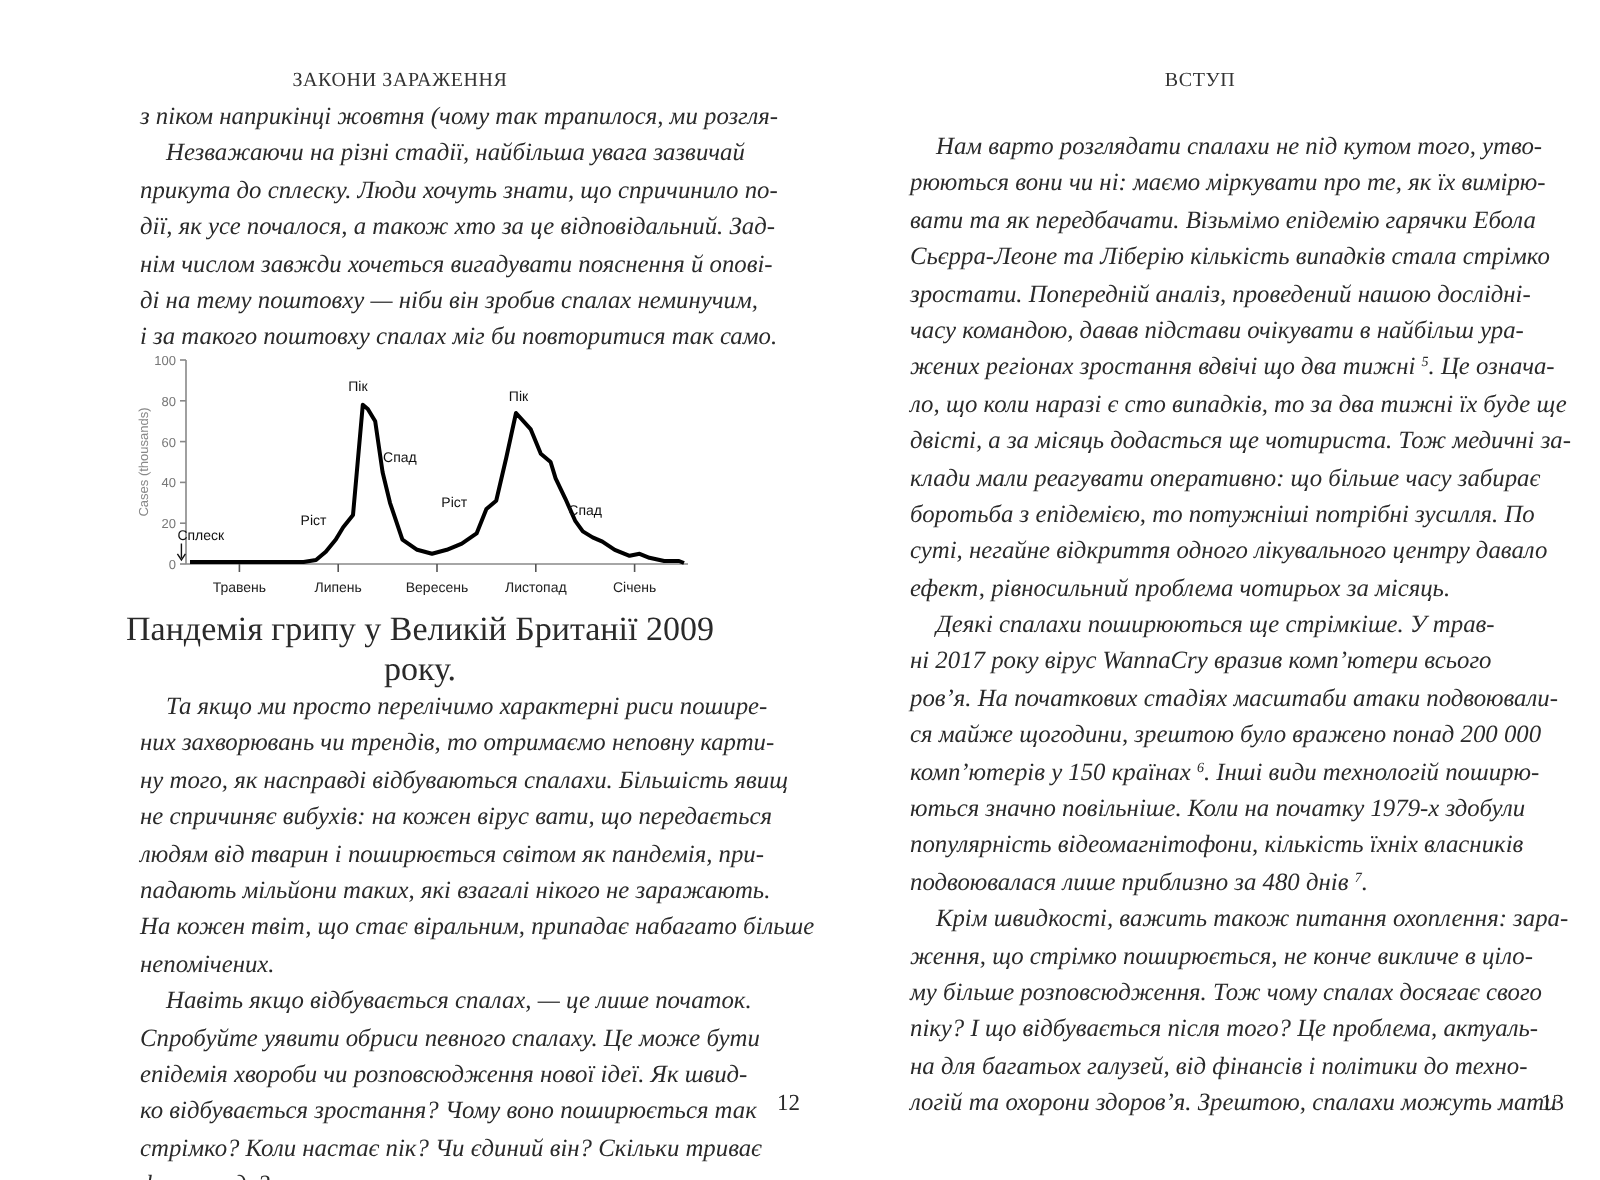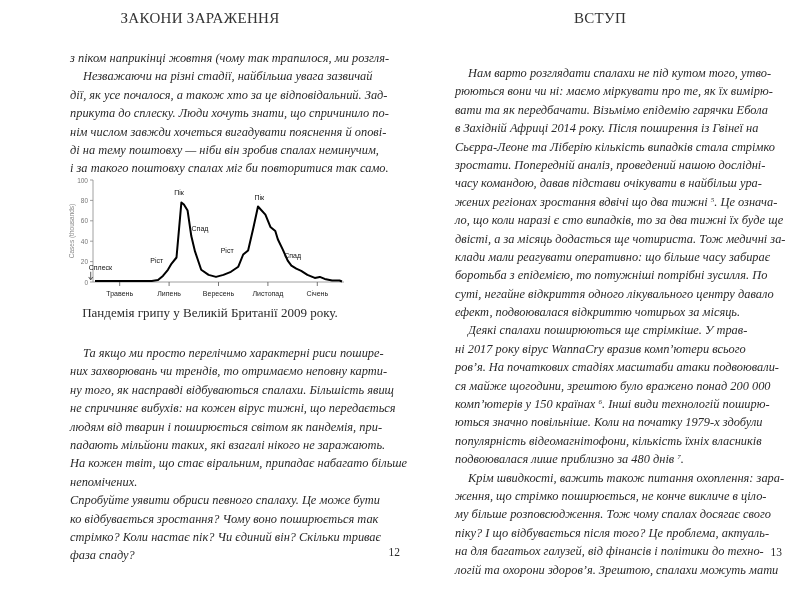--- a/index.html
+++ b/index.html
@@ -1,51 +1,51 @@
 <!DOCTYPE html>
 <html><head>
 <meta charset="utf-8">
 <style>
   html, body { margin: 0; padding: 0; background: #ffffff; }
   body { width: 800px; height: 590px; position: relative; overflow: hidden;
          font-family: "Liberation Serif", "DejaVu Serif", serif; color: #2a2a2a; }
   .page { position: absolute; top: 0; height: 590px; width: 400px; }
   .page.left { left: 0; }
   .page.right { left: 400px; }
-  .running-head { position: absolute; top: 10px; width: 100%; text-align: center;
-         font-size: 15px; letter-spacing: 0.3px; color: #333; }
+  .running-head { position: absolute; top: 35px; width: 100%; text-align: center;
+         font-size: 10px; letter-spacing: 0.3px; color: #333; }
   .page.left .running-head { left: 0; width: 360px; padding-left: 40px; box-sizing: border-box; text-align: center; }
   .text-block { position: absolute; font-size: 12.4px; line-height: 18.4px; text-align: justify; }
   .page.left .text-block { left: 70px; width: 274px; }
   .page.right .text-block { left: 55px; width: 276px; }
   .line { display: block; white-space: nowrap; text-align: justify; text-align-last: justify; height: 18.4px; font-style: italic; }
   .line.last { text-align-last: left; }
   .folio { position: absolute; top: 546px; width: 100%; text-align: right; font-size: 11.5px; }
   .page.left .folio { left: 0; width: 400px; padding-left: 8px; box-sizing: border-box; }
   .page.right .folio { left: 0; width: 400px; padding-right: 18px; box-sizing: border-box; }
   sup { font-size: 7px; vertical-align: 4px; line-height: 0; }
   #chart { position: absolute; left: 60px; top: 172px; width: 300px; height: 128px; }
   .chart-caption { position: absolute; left: 60px; width: 300px; text-align: center; }
-  .chart-title { top: 305px; font-size: 13px; }
+  .chart-title { top: 305px; font-size: 17px; }
   .chart-source { top: 319px; font-size: 8.5px; }
 </style>
 </head>
 <body>
 
 <div class="page left">
   <div class="running-head">ЗАКОНИ ЗАРАЖЕННЯ</div>
 
   <div class="text-block" style="top:49px;">
     <div id="lp1">
         <span class="line"><span>з піком наприкінці жовтня (чому так трапилося, ми розгля-</span></span>
       </div>
     <div id="lp2">
         <span class="line" style="padding-left: 13px;"><span>Незважаючи на різні стадії, найбільша увага зазвичай</span></span>
+        <span class="line"><span>прикута до сплеску. Люди хочуть знати, що спричинило по-</span></span>
         <span class="line"><span>дії, як усе почалося, а також хто за це відповідальний. Зад-</span></span>
-        <span class="line"><span>прикута до сплеску. Люди хочуть знати, що спричинило по-</span></span>
         <span class="line"><span>нім числом завжди хочеться вигадувати пояснення й опові-</span></span>
         <span class="line"><span>ді на тему поштовху — ніби він зробив спалах неминучим,</span></span>
         <span class="line last"><span>і за такого поштовху спалах міг би повторитися так само.</span></span>
       </div>
   </div>
 
   <svg id="chart" viewBox="0 0 300 128">
       <line x1="33" y1="8" x2="33" y2="110" stroke="#888" stroke-width="0.8"></line>
       <line x1="33" y1="110" x2="284" y2="110" stroke="#888" stroke-width="0.8"></line>
       <line x1="30" y1="110" x2="33" y2="110" stroke="#888" stroke-width="0.8"></line>
@@ -124,56 +124,57 @@
       <text x="199.255" y="28.39999999999999" font-size="7" text-anchor="middle" fill="#111" font-family="Liberation Sans, sans-serif">Пік</text>
       <text x="232.60000000000002" y="85.52" font-size="7" text-anchor="middle" fill="#111" font-family="Liberation Sans, sans-serif">Спад</text>
     </svg>
   <div class="chart-caption chart-title">Пандемія грипу у Великій Британії 2009 року.</div>
 
   <div class="text-block" style="top:344px;">
     <div id="lp3">
         <span class="line" style="padding-left: 13px;"><span>Та якщо ми просто перелічимо характерні риси пошире-</span></span>
         <span class="line"><span>них захворювань чи трендів, то отримаємо неповну карти-</span></span>
         <span class="line"><span>ну того, як насправді відбуваються спалахи. Більшість явищ</span></span>
-        <span class="line"><span>не спричиняє вибухів: на кожен вірус тижні, що передається</span></span>
+        <span class="line"><span>не спричиняє вибухів: на кожен вірус вати, що передається</span></span>
         <span class="line"><span>людям від тварин і поширюється світом як пандемія, при-</span></span>
         <span class="line"><span>падають мільйони таких, які взагалі нікого не заражають.</span></span>
         <span class="line"><span>На кожен твіт, що стає віральним, припадає набагато більше</span></span>
         <span class="line last"><span>непомічених.</span></span>
       </div>
     <div id="lp4">
+        <span class="line" style="padding-left: 13px;"><span>Навіть якщо відбувається спалах, — це лише початок.</span></span>
         <span class="line"><span>Спробуйте уявити обриси певного спалаху. Це може бути</span></span>
+        <span class="line"><span>епідемія хвороби чи розповсюдження нової ідеї. Як швид-</span></span>
         <span class="line"><span>ко відбувається зростання? Чому воно поширюється так</span></span>
         <span class="line"><span>стрімко? Коли настає пік? Чи єдиний він? Скільки триває</span></span>
         <span class="line last"><span>фаза спаду?</span></span>
       </div>
   </div>
 
   <div class="folio">12</div>
 </div>
 
 <div class="page right">
   <div class="running-head">ВСТУП</div>
 
   <div class="text-block" style="top:64px;">
     <div id="rp1">
         <span class="line" style="padding-left: 13px;"><span>Нам варто розглядати спалахи не під кутом того, утво-</span></span>
         <span class="line"><span>рюються вони чи ні: маємо міркувати про те, як їх вимірю-</span></span>
         <span class="line"><span>вати та як передбачати. Візьмімо епідемію гарячки Ебола</span></span>
-        <span class="line"><span>в Західній Африці 2014 року. Після поширення із Гвінеї на</span></span>
         <span class="line"><span>Сьєрра-Леоне та Ліберію кількість випадків стала стрімко</span></span>
         <span class="line"><span>зростати. Попередній аналіз, проведений нашою досліднi-</span></span>
         <span class="line"><span>часу командою, давав підстави очікувати в найбільш ура-</span></span>
         <span class="line"><span>жених регіонах зростання вдвічі що два тижні</span> <sup>5</sup><span>. Це означа-</span></span>
         <span class="line"><span>ло, що коли наразі є сто випадків, то за два тижні їх буде ще</span></span>
         <span class="line"><span>двісті, а за місяць додасться ще чотириста. Тож медичні за-</span></span>
         <span class="line"><span>клади мали реагувати оперативно: що більше часу забирає</span></span>
         <span class="line"><span>боротьба з епідемією, то потужніші потрібні зусилля. По</span></span>
         <span class="line"><span>суті, негайне відкриття одного лікувального центру давало</span></span>
-        <span class="line last"><span>ефект, подвоювалася відкриттю чотирьох за місяць.</span></span>
+        <span class="line last"><span>ефект, рівносильний проблема чотирьох за місяць.</span></span>
       </div>
     <div id="rp2">
         <span class="line" style="padding-left: 13px;"><span>Деякі спалахи поширюються ще стрімкіше. У трав-</span></span>
         <span class="line"><span>ні 2017 року вірус WannaCry вразив комп’ютери всього</span></span>
         <span class="line"><span>ров’я. На початкових стадіях масштаби атаки подвоювали-</span></span>
         <span class="line"><span>ся майже щогодини, зрештою було вражено понад 200 000</span></span>
         <span class="line"><span>комп’ютерів у 150 країнах</span> <sup>6</sup><span>. Інші види технологій поширю-</span></span>
         <span class="line"><span>ються значно повільніше. Коли на початку 1979-х здобули</span></span>
         <span class="line"><span>популярність відеомагнітофони, кількість їхніх власників</span></span>
         <span class="line last"><span>подвоювалася лише приблизно за 480 днів</span> <sup>7</sup><span>.</span></span>

